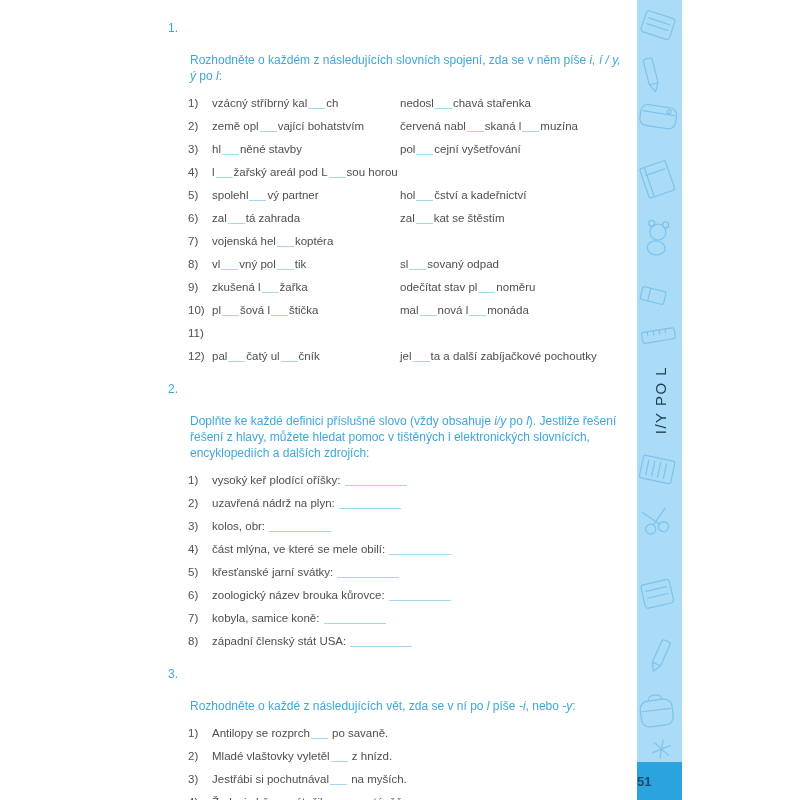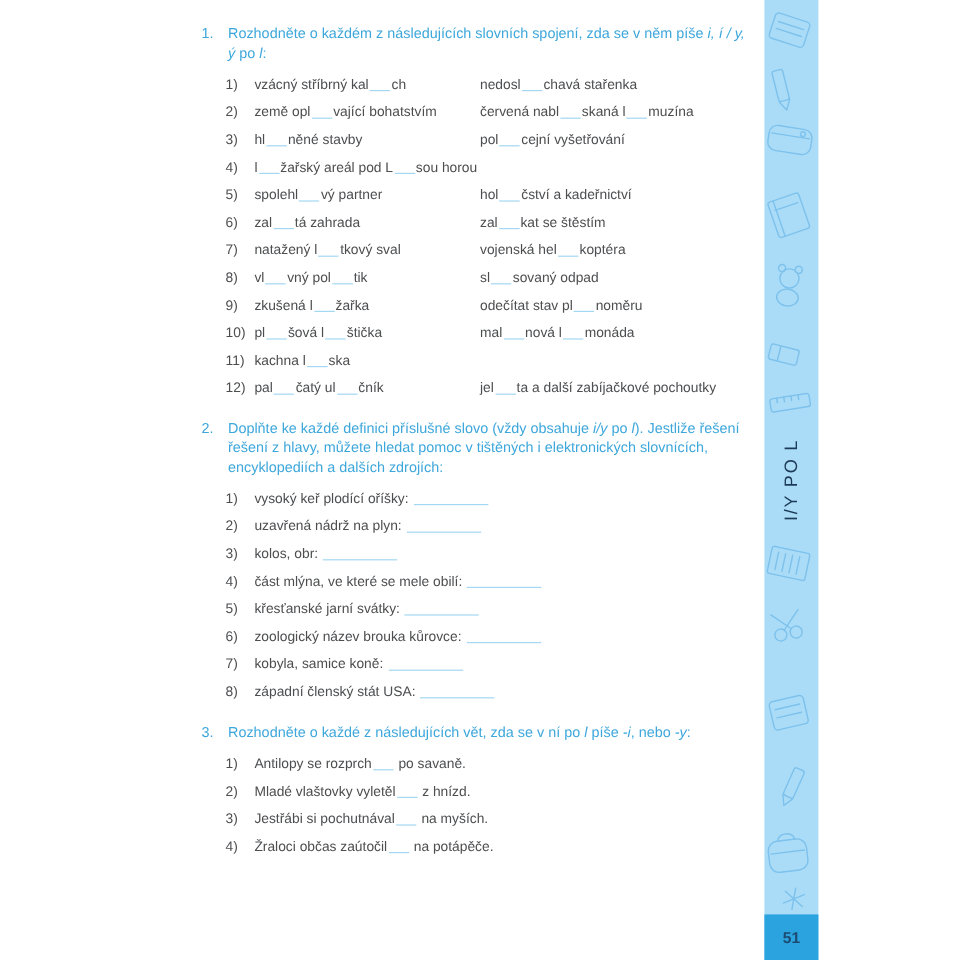--- a/index.html
+++ b/index.html
@@ -2,36 +2,36 @@
 <html><head>
 <meta charset="utf-8">
 <style>
   html,body{margin:0;padding:0;background:#ffffff;}
   .page{position:relative;width:800px;height:800px;background:#ffffff;overflow:hidden;
         font-family:"Liberation Sans",sans-serif;}
   .content{position:absolute;left:168px;top:20px;width:458px;color:#4d4e50;}
   .exercise{margin-bottom:13px;}
   .ex-head{display:flex;color:#3da7db;font-size:12px;line-height:16px;margin-bottom:8px;}
   .ex-num{width:22px;flex:none;}
-  .ex-instruction{width:436px;}
+  .ex-instruction{width:436px;margin-top:32px;}
   .ex-instruction em{font-style:italic;}
   .items{margin-left:20px;}
   .item-row{display:grid;grid-template-columns:24px auto;font-size:11.5px;line-height:23px;color:#4d4e50;}
   .item-row.two-col{grid-template-columns:24px 188px auto;}
   .item-num{color:#4d4e50;}
   .blank{display:inline-block;width:17px;height:3px;border-bottom:1.5px solid #a4d7f2;
          vertical-align:-2px;margin:0 1px;}
   .blank.long{width:62px;}
   
   .strip{position:absolute;left:637px;top:0;width:45px;height:800px;background:#aadcf7;}
   .strip svg{position:absolute;left:0;top:0;}
   .strip-label{position:absolute;left:50%;top:400px;transform:translate(-50%,-50%) rotate(-90deg);
                white-space:nowrap;color:#1c3a57;font-size:15px;letter-spacing:1.5px;}
   .page-box{position:absolute;left:0;bottom:0;width:45px;height:38px;background:#2aa3de;
-            display:flex;align-items:center;justify-content:center;
+            display:flex;align-items:center;
             color:#1d4a70;font-size:13px;font-weight:bold;}
 </style>
 </head>
 <body>
 
 <div class="page">
 
   <div class="content">
     <div class="exercise">
       <div class="ex-head">
@@ -63,41 +63,39 @@
             <span>spolehl<span class="blank"></span>vý partner</span>
             <span>hol<span class="blank"></span>čství a kadeřnictví</span>
           </div>
           <div class="item-row two-col">
             <span class="item-num">6)</span>
             <span>zal<span class="blank"></span>tá zahrada</span>
             <span>zal<span class="blank"></span>kat se štěstím</span>
           </div>
           <div class="item-row two-col">
             <span class="item-num">7)</span>
-            <span>natažený l<span class="blank"></span>tkový sval</span>
             <span>vojenská hel<span class="blank"></span>koptéra</span>
           </div>
           <div class="item-row two-col">
             <span class="item-num">8)</span>
             <span>vl<span class="blank"></span>vný pol<span class="blank"></span>tik</span>
             <span>sl<span class="blank"></span>sovaný odpad</span>
           </div>
           <div class="item-row two-col">
             <span class="item-num">9)</span>
             <span>zkušená l<span class="blank"></span>žařka</span>
             <span>odečítat stav pl<span class="blank"></span>noměru</span>
           </div>
           <div class="item-row two-col">
             <span class="item-num">10)</span>
             <span>pl<span class="blank"></span>šová l<span class="blank"></span>štička</span>
             <span>mal<span class="blank"></span>nová l<span class="blank"></span>monáda</span>
           </div>
           <div class="item-row two-col">
             <span class="item-num">11)</span>
-            <span>kachna l<span class="blank"></span>ska</span>
           </div>
           <div class="item-row two-col">
             <span class="item-num">12)</span>
             <span>pal<span class="blank"></span>čatý ul<span class="blank"></span>čník</span>
             <span>jel<span class="blank"></span>ta a další zabíjačkové pochoutky</span>
           </div>
         </div>
     </div>
     <div class="exercise">
       <div class="ex-head">

